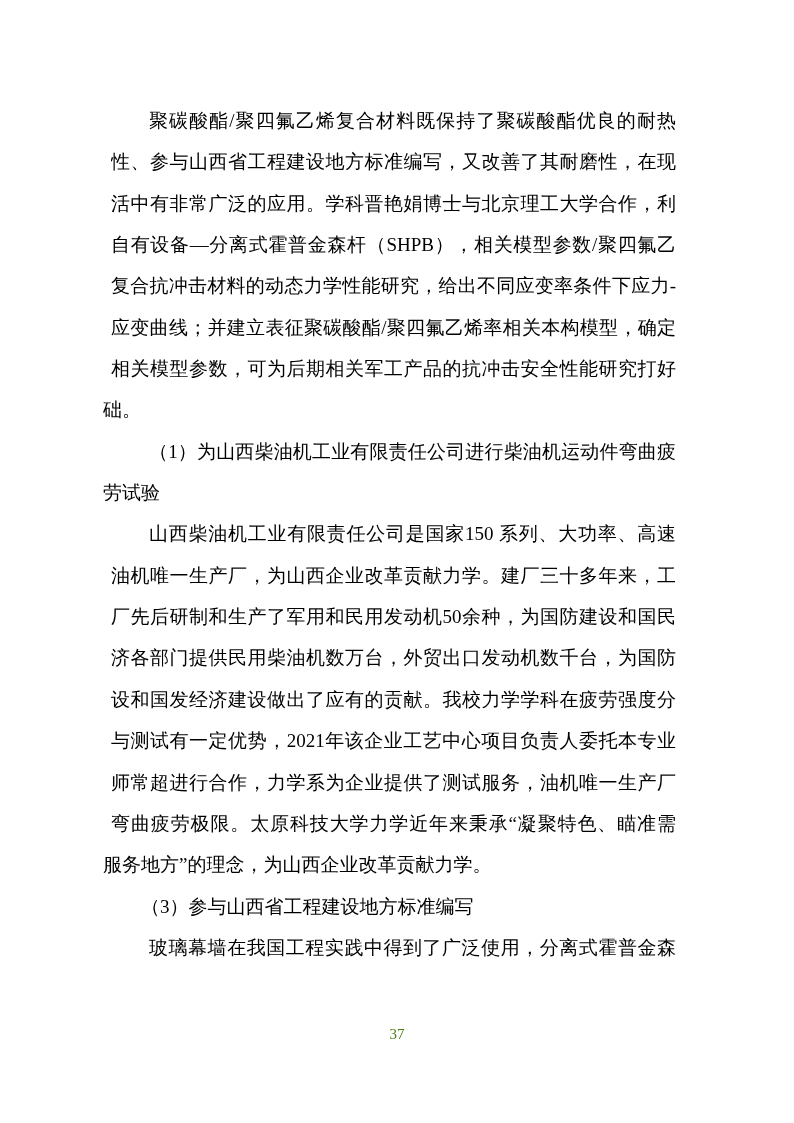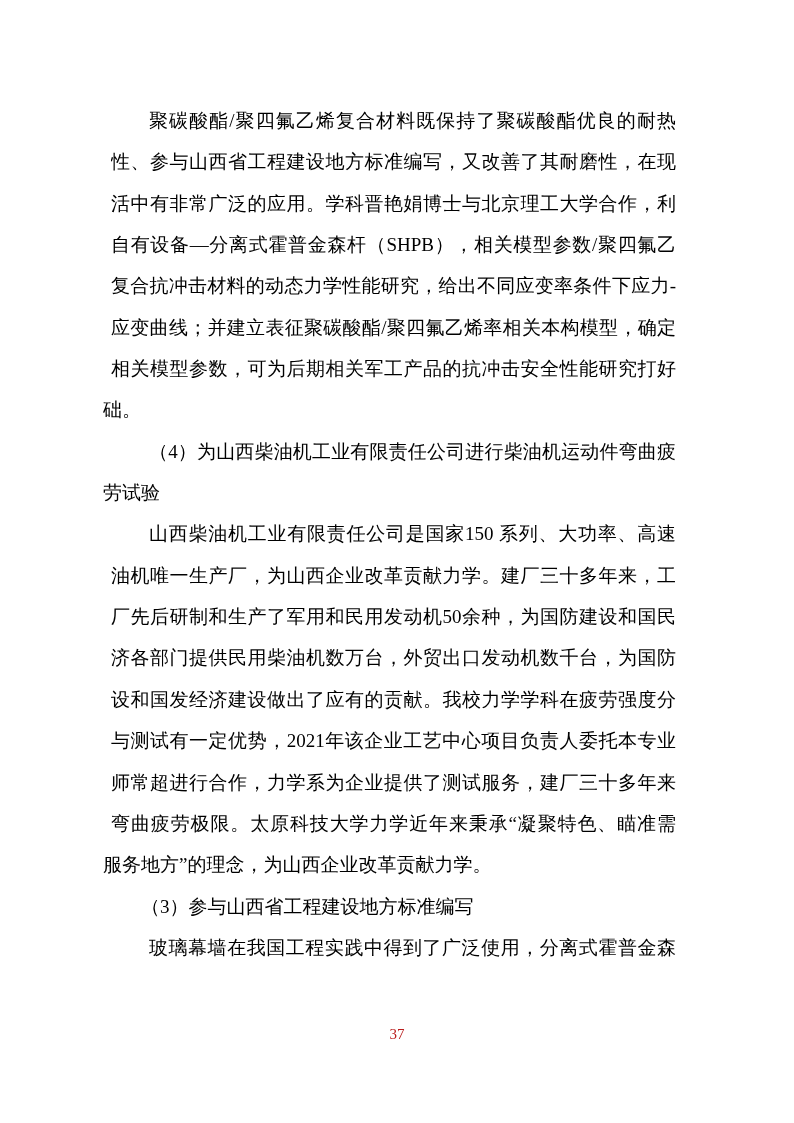--- a/index.html
+++ b/index.html
@@ -40,44 +40,44 @@
     text-indent: 2em;
   }
   .footer {
     position: absolute;
     top: 1024px;
     left: 0;
     width: 794px;
     text-align: center;
     font-size: 15px;
     line-height: 20px;
-    color: #b91c1c;
+    color: #4d7c0f;
   }
 </style>
 </head>
 <body>
 
 <div class="page">
   <div class="content">
     <div class="ln just ind">聚碳酸酯/聚四氟乙烯复合材料既保持了聚碳酸酯优良的耐热</div>
     <div class="ln just">性、参与山西省工程建设地方标准编写，又改善了其耐磨性，在现实生</div>
     <div class="ln just">活中有非常广泛的应用。学科晋艳娟博士与北京理工大学合作，利用</div>
     <div class="ln just">自有设备—分离式霍普金森杆（SHPB），相关模型参数/聚四氟乙烯</div>
     <div class="ln just">复合抗冲击材料的动态力学性能研究，给出不同应变率条件下应力-</div>
     <div class="ln just">应变曲线；并建立表征聚碳酸酯/聚四氟乙烯率相关本构模型，确定</div>
     <div class="ln just">相关模型参数，可为后期相关军工产品的抗冲击安全性能研究打好基</div>
     <div class="ln">础。</div>
-    <div class="ln just ind">（4）为山西柴油机工业有限责任公司进行柴油机运动件弯曲疲</div>
+    <div class="ln just ind">（1）为山西柴油机工业有限责任公司进行柴油机运动件弯曲疲</div>
     <div class="ln">劳试验</div>
     <div class="ln just ind">山西柴油机工业有限责任公司是国家150 系列、大功率、高速柴</div>
     <div class="ln just">油机唯一生产厂，为山西企业改革贡献力学。建厂三十多年来，工</div>
     <div class="ln just">厂先后研制和生产了军用和民用发动机50余种，为国防建设和国民经</div>
     <div class="ln just">济各部门提供民用柴油机数万台，外贸出口发动机数千台，为国防建</div>
     <div class="ln just">设和国发经济建设做出了应有的贡献。我校力学学科在疲劳强度分析</div>
     <div class="ln just">与测试有一定优势，2021年该企业工艺中心项目负责人委托本专业老</div>
-    <div class="ln just">师常超进行合作，力学系为企业提供了测试服务，建厂三十多年来</div>
+    <div class="ln just">师常超进行合作，力学系为企业提供了测试服务，油机唯一生产厂</div>
     <div class="ln just">弯曲疲劳极限。太原科技大学力学近年来秉承“凝聚特色、瞄准需求、</div>
     <div class="ln">服务地方”的理念，为山西企业改革贡献力学。</div>
     <div class="ln ind">（3）参与山西省工程建设地方标准编写</div>
     <div class="ln just ind">玻璃幕墙在我国工程实践中得到了广泛使用，分离式霍普金森杆</div>
   </div>
   <div class="footer">37</div>
 </div>
 
 </body></html>

